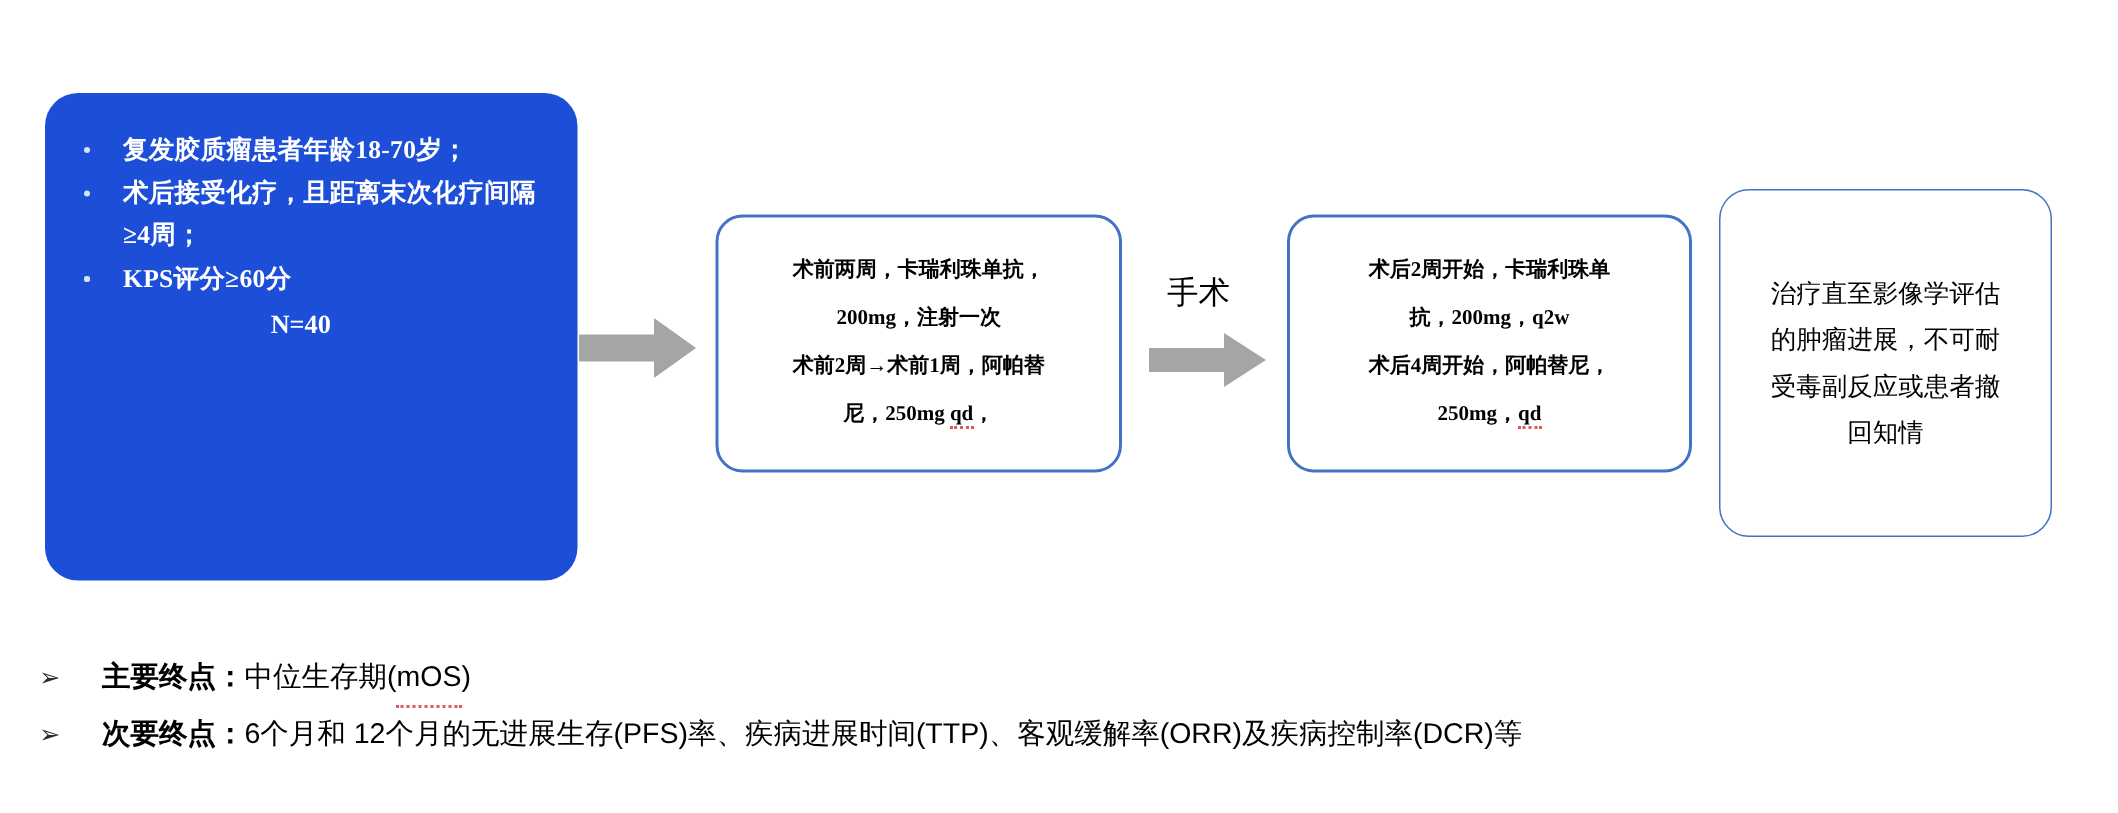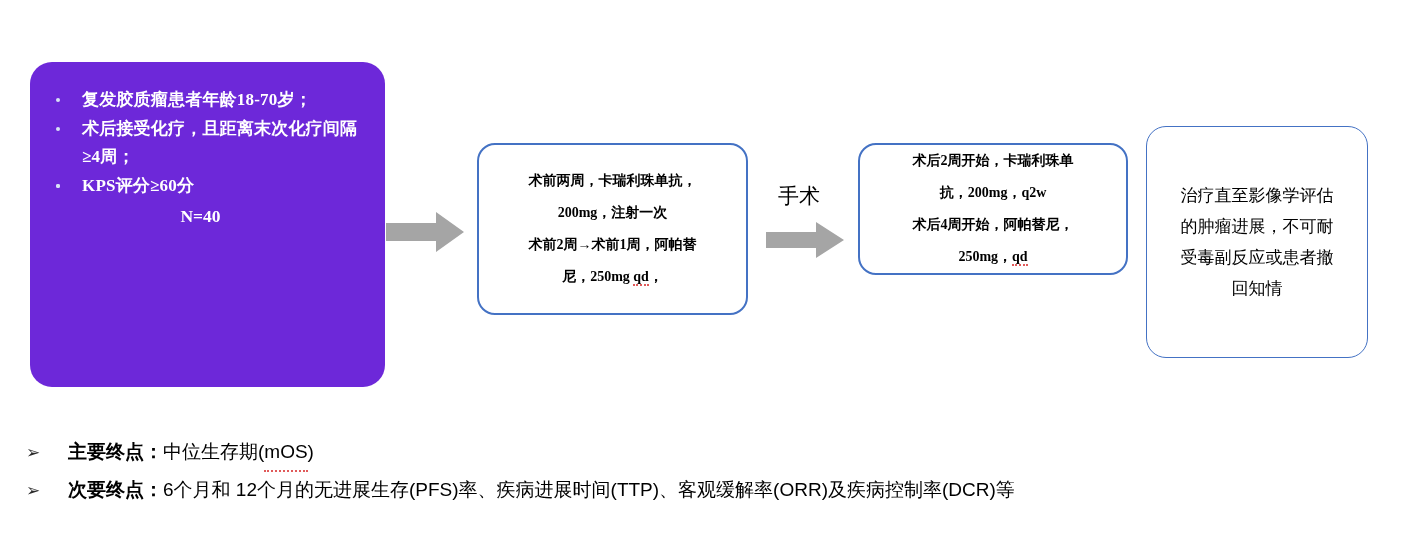--- a/index.html
+++ b/index.html
@@ -16,21 +16,21 @@
     color: #000000;
   }
 
   
   #criteria-box {
     position: absolute;
     left: 30px;
     top: 62px;
     width: 355px;
     height: 325px;
-    background: #6d28d9;
+    background: #1d4ed8;
     border-radius: 22px;
     box-sizing: border-box;
     color: #ffffff;
     font-family: "Liberation Serif", serif;
   }
   #criteria-list {
     list-style: none;
     margin: 0;
     padding: 24px 14px 0 18px;
   }
@@ -76,21 +76,21 @@
   #preop-box {
     left: 477px;
     top: 143px;
     width: 271px;
     height: 172px;
   }
   #postop-box {
     left: 858px;
     top: 143px;
     width: 270px;
-    height: 132px;
+    height: 172px;
   }
   #duration-box {
     left: 1146px;
     top: 126px;
     width: 222px;
     height: 232px;
     border-width: 1.5px;
     border-radius: 20px;
     text-align: center;
   }

